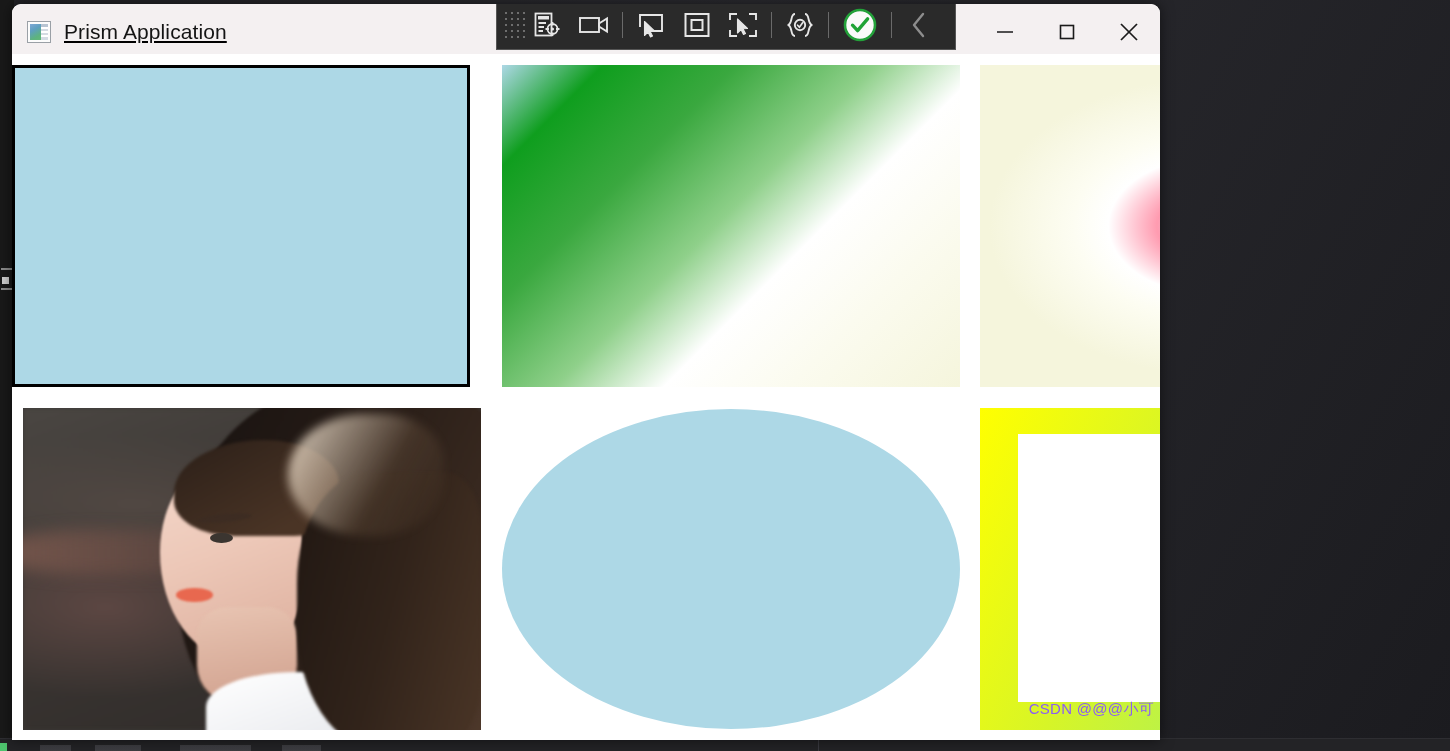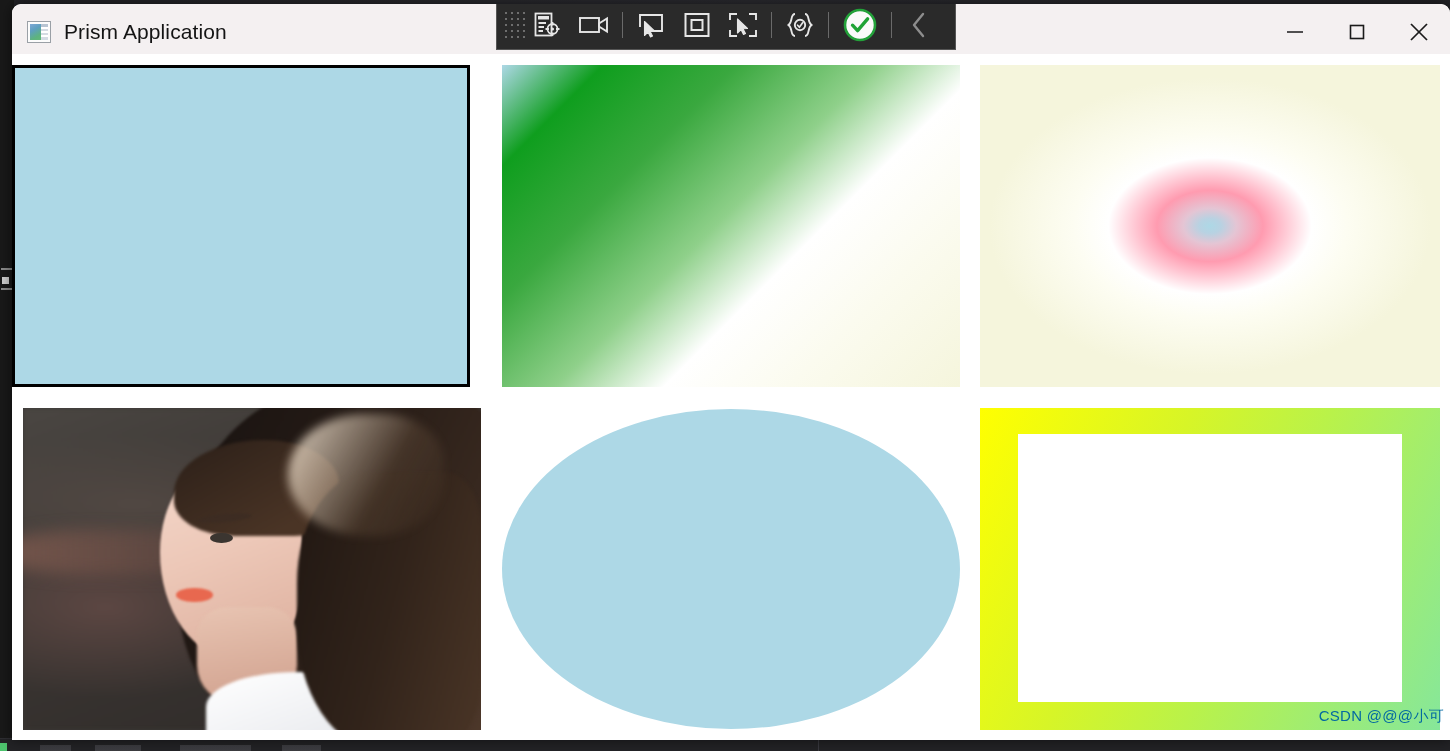--- a/index.html
+++ b/index.html
@@ -64,26 +64,27 @@
   #taskbar-divider {
     position: absolute;
     left: 818px; bottom: 0; width: 1px; height: 12px;
     background: #3a3a40;
   }
 
   
   #app-window {
     position: absolute;
     left: 12px; top: 4px;
-    width: 1438px; height: 736px;
+    width: 1148px; height: 736px;
     background: #ffffff;
     border-top-left-radius: 9px;
     border-top-right-radius: 9px;
     box-shadow: 0 0 14px rgba(0,0,0,.55);
     overflow: hidden;
+    text-decoration: underline;
   }
 
   
   #titlebar {
     position: relative;
     height: 56px;
     background: #f4f0f1;
     display: flex;
     align-items: center;
     border-top-left-radius: 9px;
@@ -321,23 +322,23 @@
     padding: 26px 38px 28px 38px;
   }
   #gradient-border-inner {
     width: 100%; height: 100%;
     background: #ffffff;
   }
 
   
   #watermark {
     position: absolute;
-    right: 6px; bottom: 14px;
+    right: 6px; bottom: 21px;
     font-size: 15px;
-    color: #0369a1;
+    color: #8b5cf6;
     letter-spacing: .3px;
     white-space: nowrap;
     user-select: none;
     margin-left: 36px;
   }
 </style>
 </head>
 <body>
 
 <div id="desktop">

